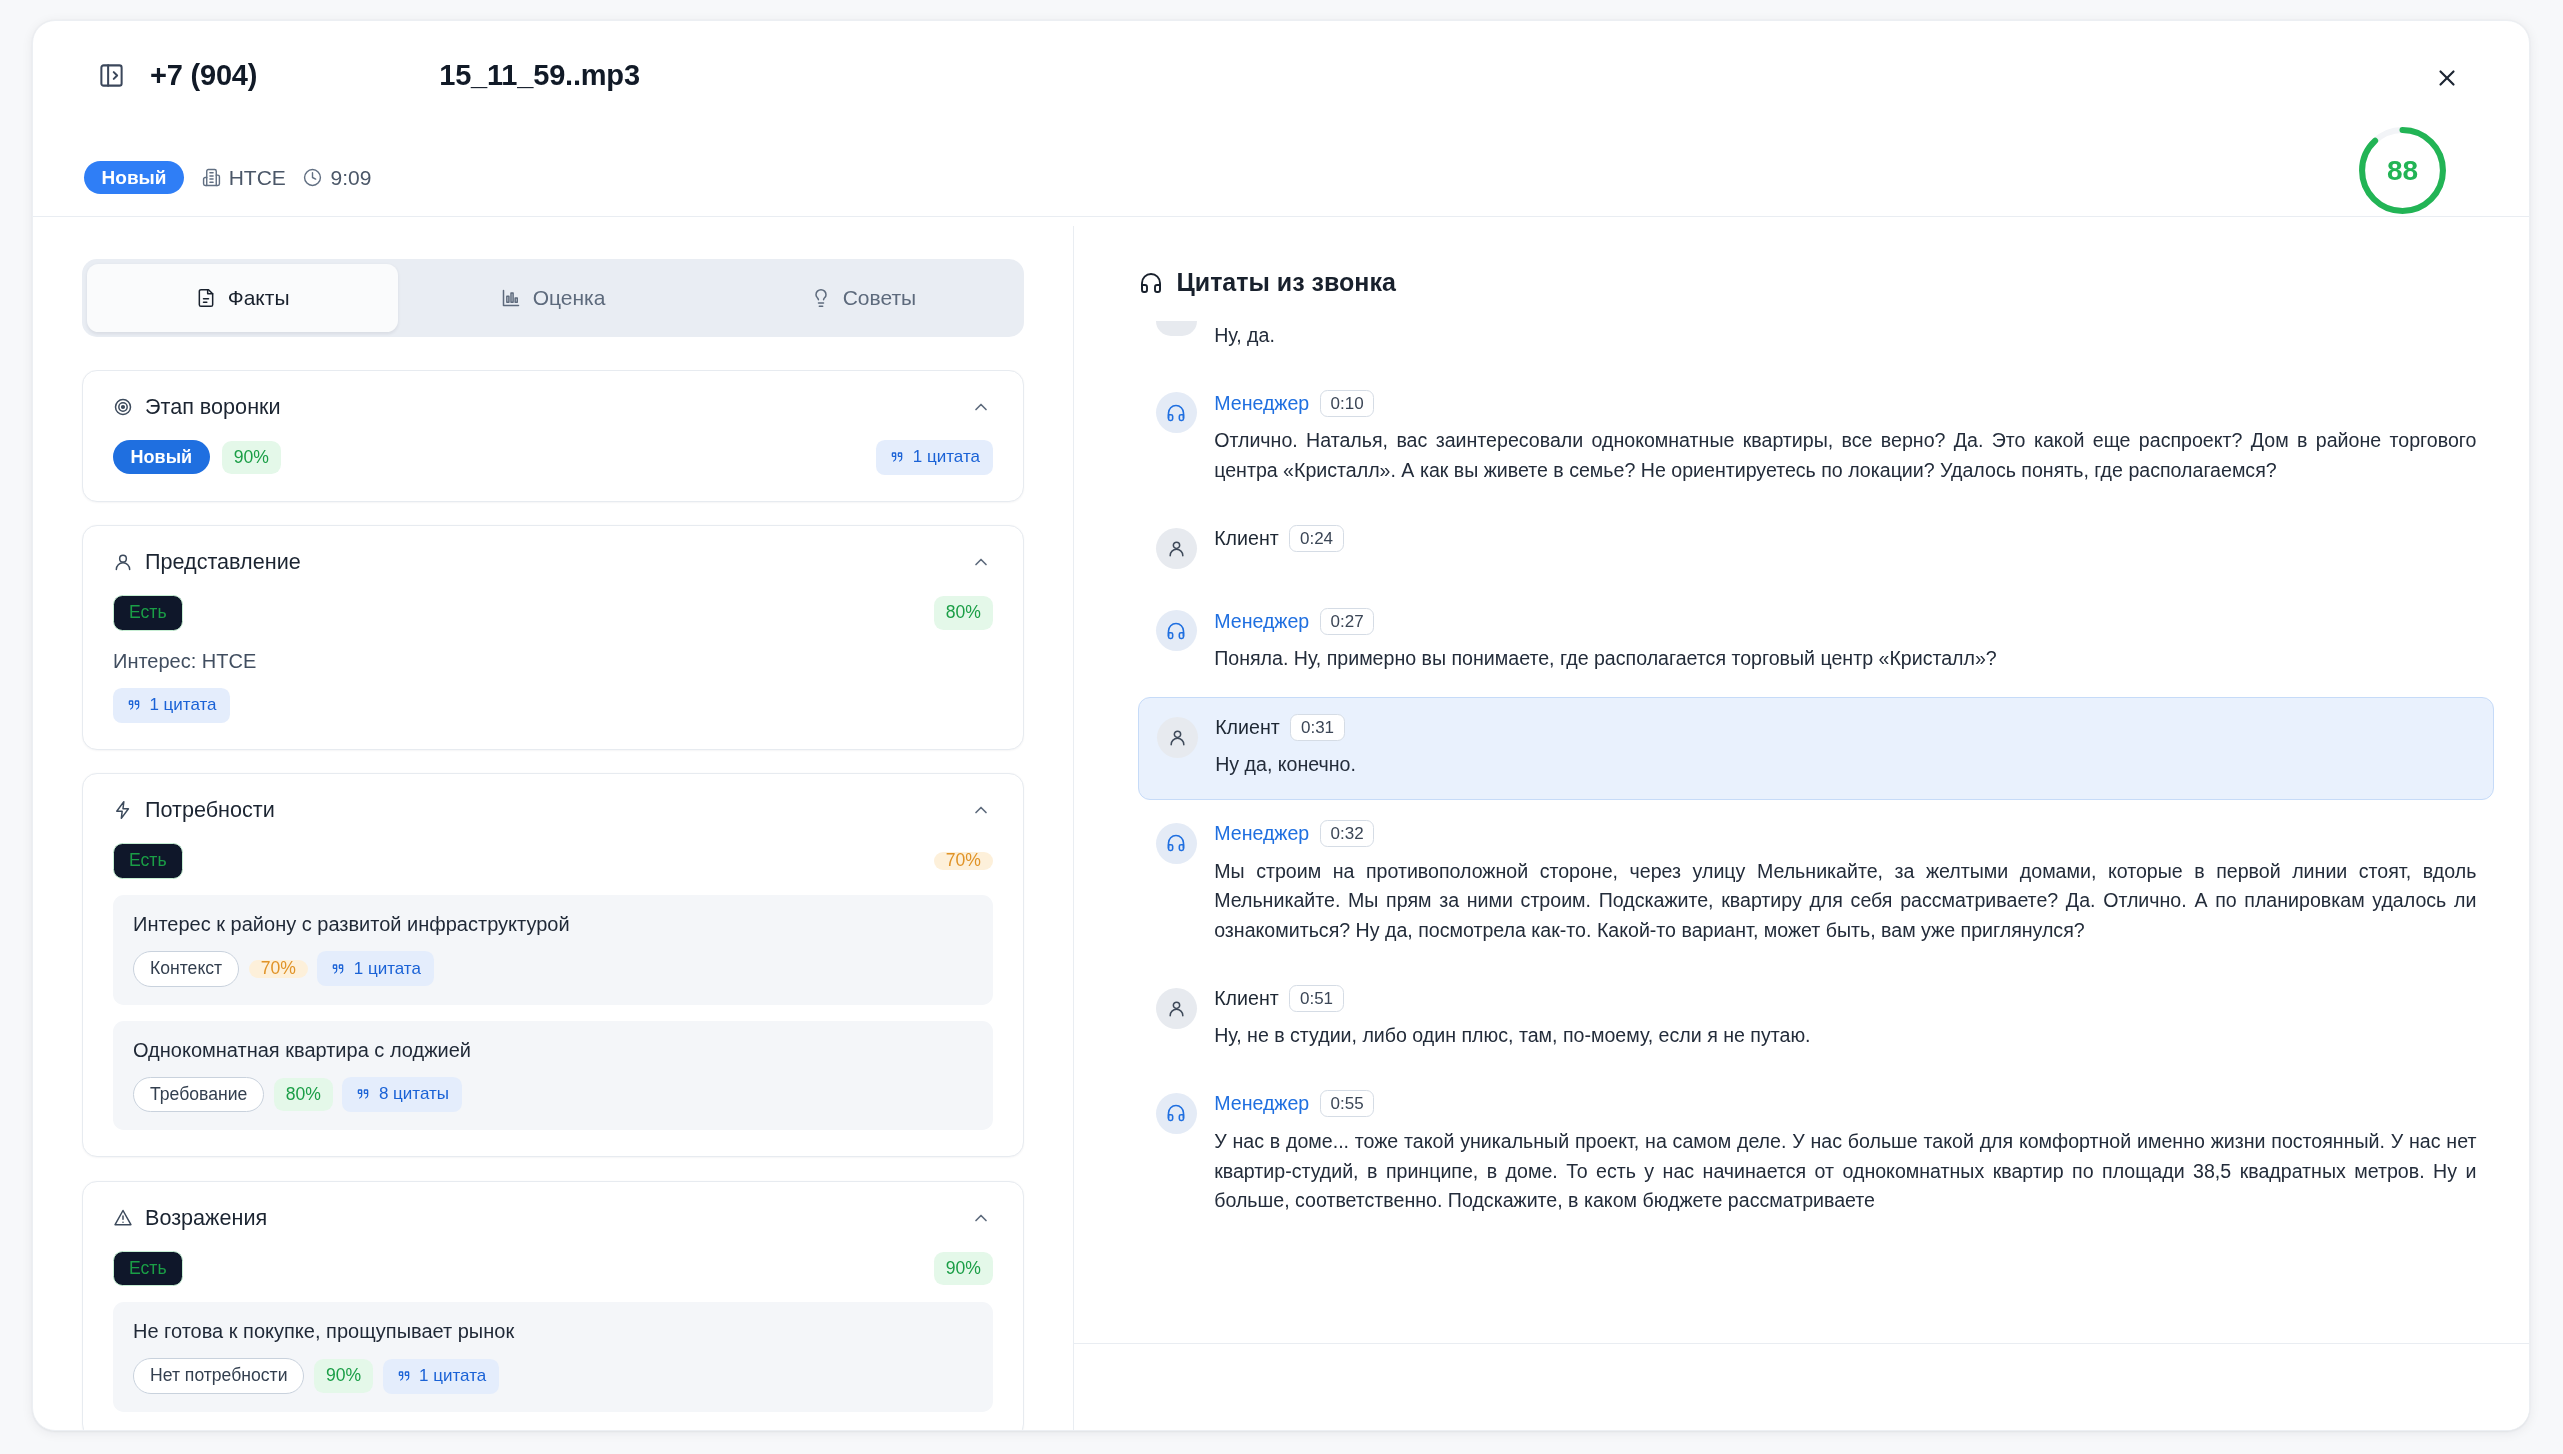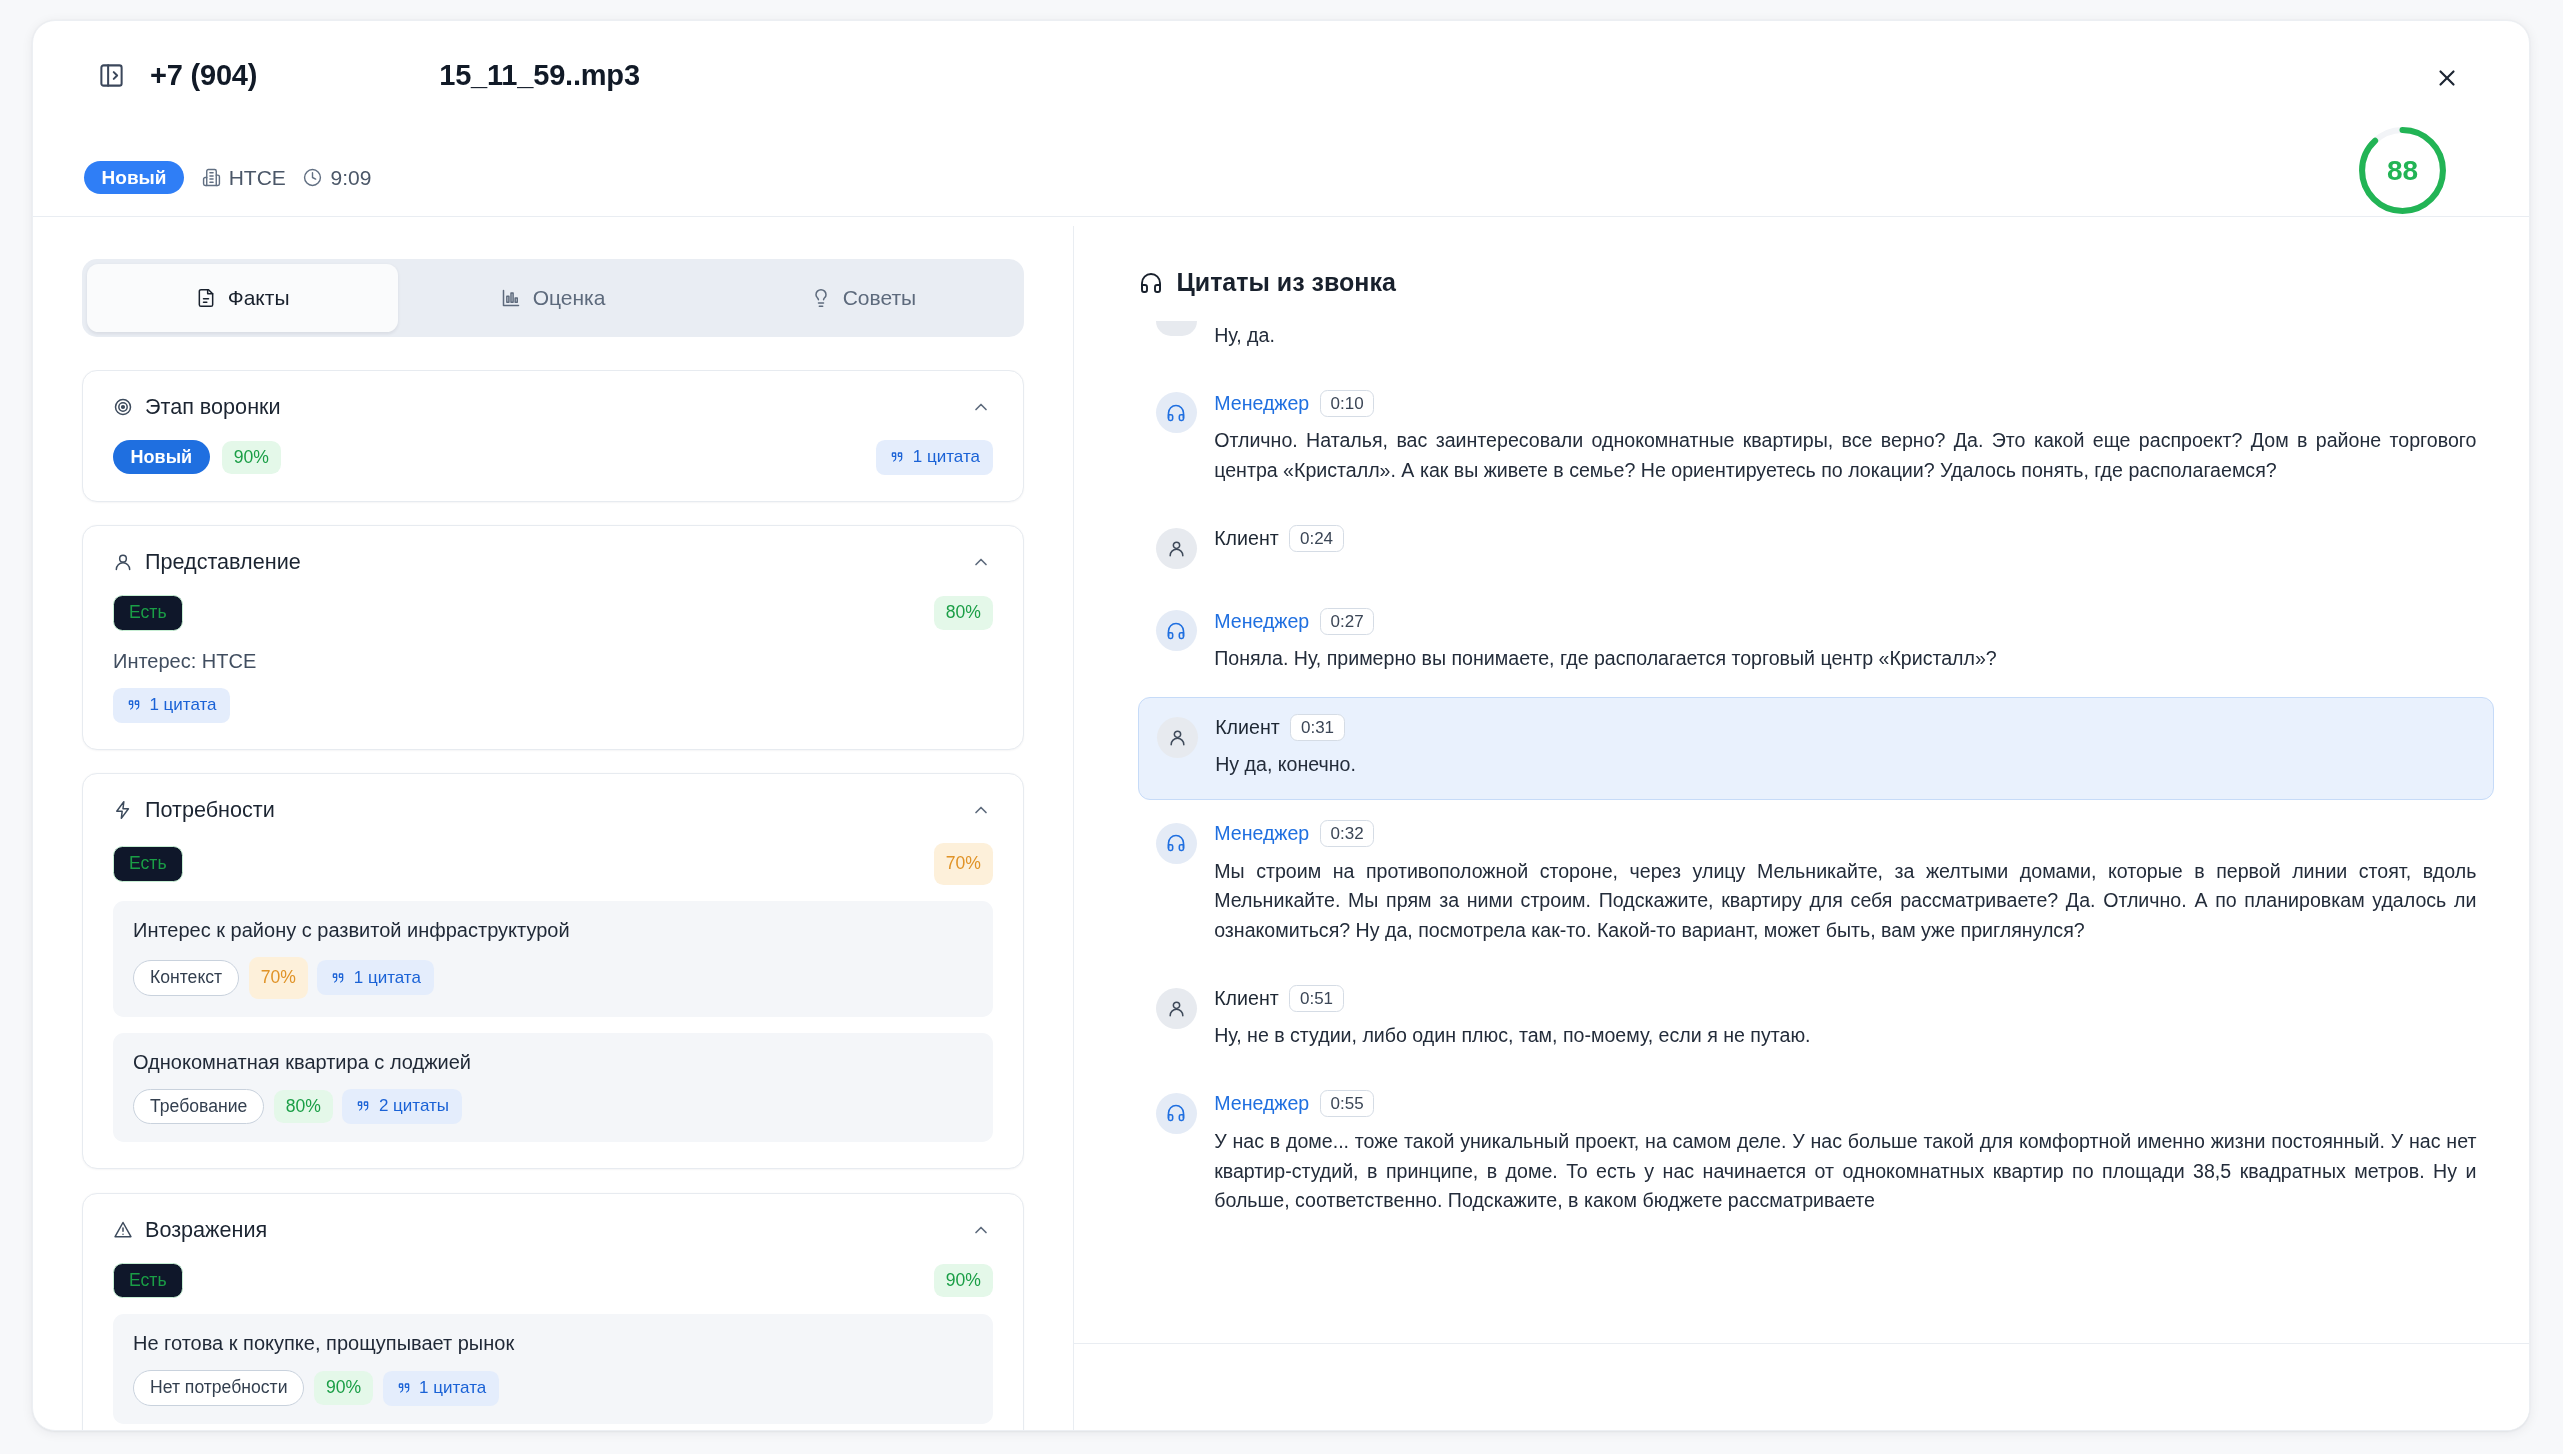--- a/index.html
+++ b/index.html
@@ -177,21 +177,21 @@
 
   .pill {
     display: inline-flex; align-items: center;
     font-size: 17.6px; line-height: 1;
     padding: 8px 15px;
     border-radius: 9.5px;
     font-weight: 400;
   }
   .pill-green   { background: #0f172a; color: #1a9e46; border: 0.7px solid #c6eed3; }
   .pill-pct-green  { background: #e4f8e9; color: #1a9e46; padding: 8px 12px; border: none; }
-  .pill-pct-amber  { background: #fdf0da; color: #e09327; padding: 12px 12px; border: none; }
+  .pill-pct-amber  { background: #fdf0da; color: #e09327; padding: 0 12px; border: none; }
   .pill-blue-solid { background: #1f6fe0; color: #fff; padding: 8px 17.6px; border-radius: 675px; font-weight: 700; font-size: 18px; }
   .pill-outline { background: #ffffff; color: #333f4f; border: 0.7px solid #c9d2dd; border-radius: 675px; padding: 8px 16px; }
 
   .quote-chip {
     display: inline-flex; align-items: center; gap: 7.4px;
     background: #e4edfc; color: #1a62d6;
     font-size: 17px; padding: 7.4px 13px;
     border-radius: 8.8px; cursor: pointer;
   }
   .quote-chip svg { display: block; }
@@ -487,21 +487,21 @@
             <div class="subitem-tags">
               <span class="pill pill-outline">Требование</span>
               <span class="pill pill-pct-green">80%</span>
               <span class="quote-chip">
                 <span>
                   <svg width="16" height="16" viewBox="0 0 24 24" fill="none" stroke="currentColor" stroke-width="1.9" stroke-linecap="round" stroke-linejoin="round">
                     <path d="M10 11H6a1 1 0 0 1-1-1V7a1 1 0 0 1 1-1h3a1 1 0 0 1 1 1v7c0 2.2-1.2 3.5-3 4"></path>
                     <path d="M19 11h-4a1 1 0 0 1-1-1V7a1 1 0 0 1 1-1h3a1 1 0 0 1 1 1v7c0 2.2-1.2 3.5-3 4"></path>
                   </svg>
                 </span>
-                <span>2 цитаты</span>
+                <span>8 цитаты</span>
               </span>
             </div>
           </div>
         </div>
 
         <div class="card">
           <div class="card-head">
             <div class="card-title">
               <span>
                 <svg width="20" height="20" viewBox="0 0 24 24" fill="none" stroke="currentColor" stroke-width="1.8" stroke-linecap="round" stroke-linejoin="round">

